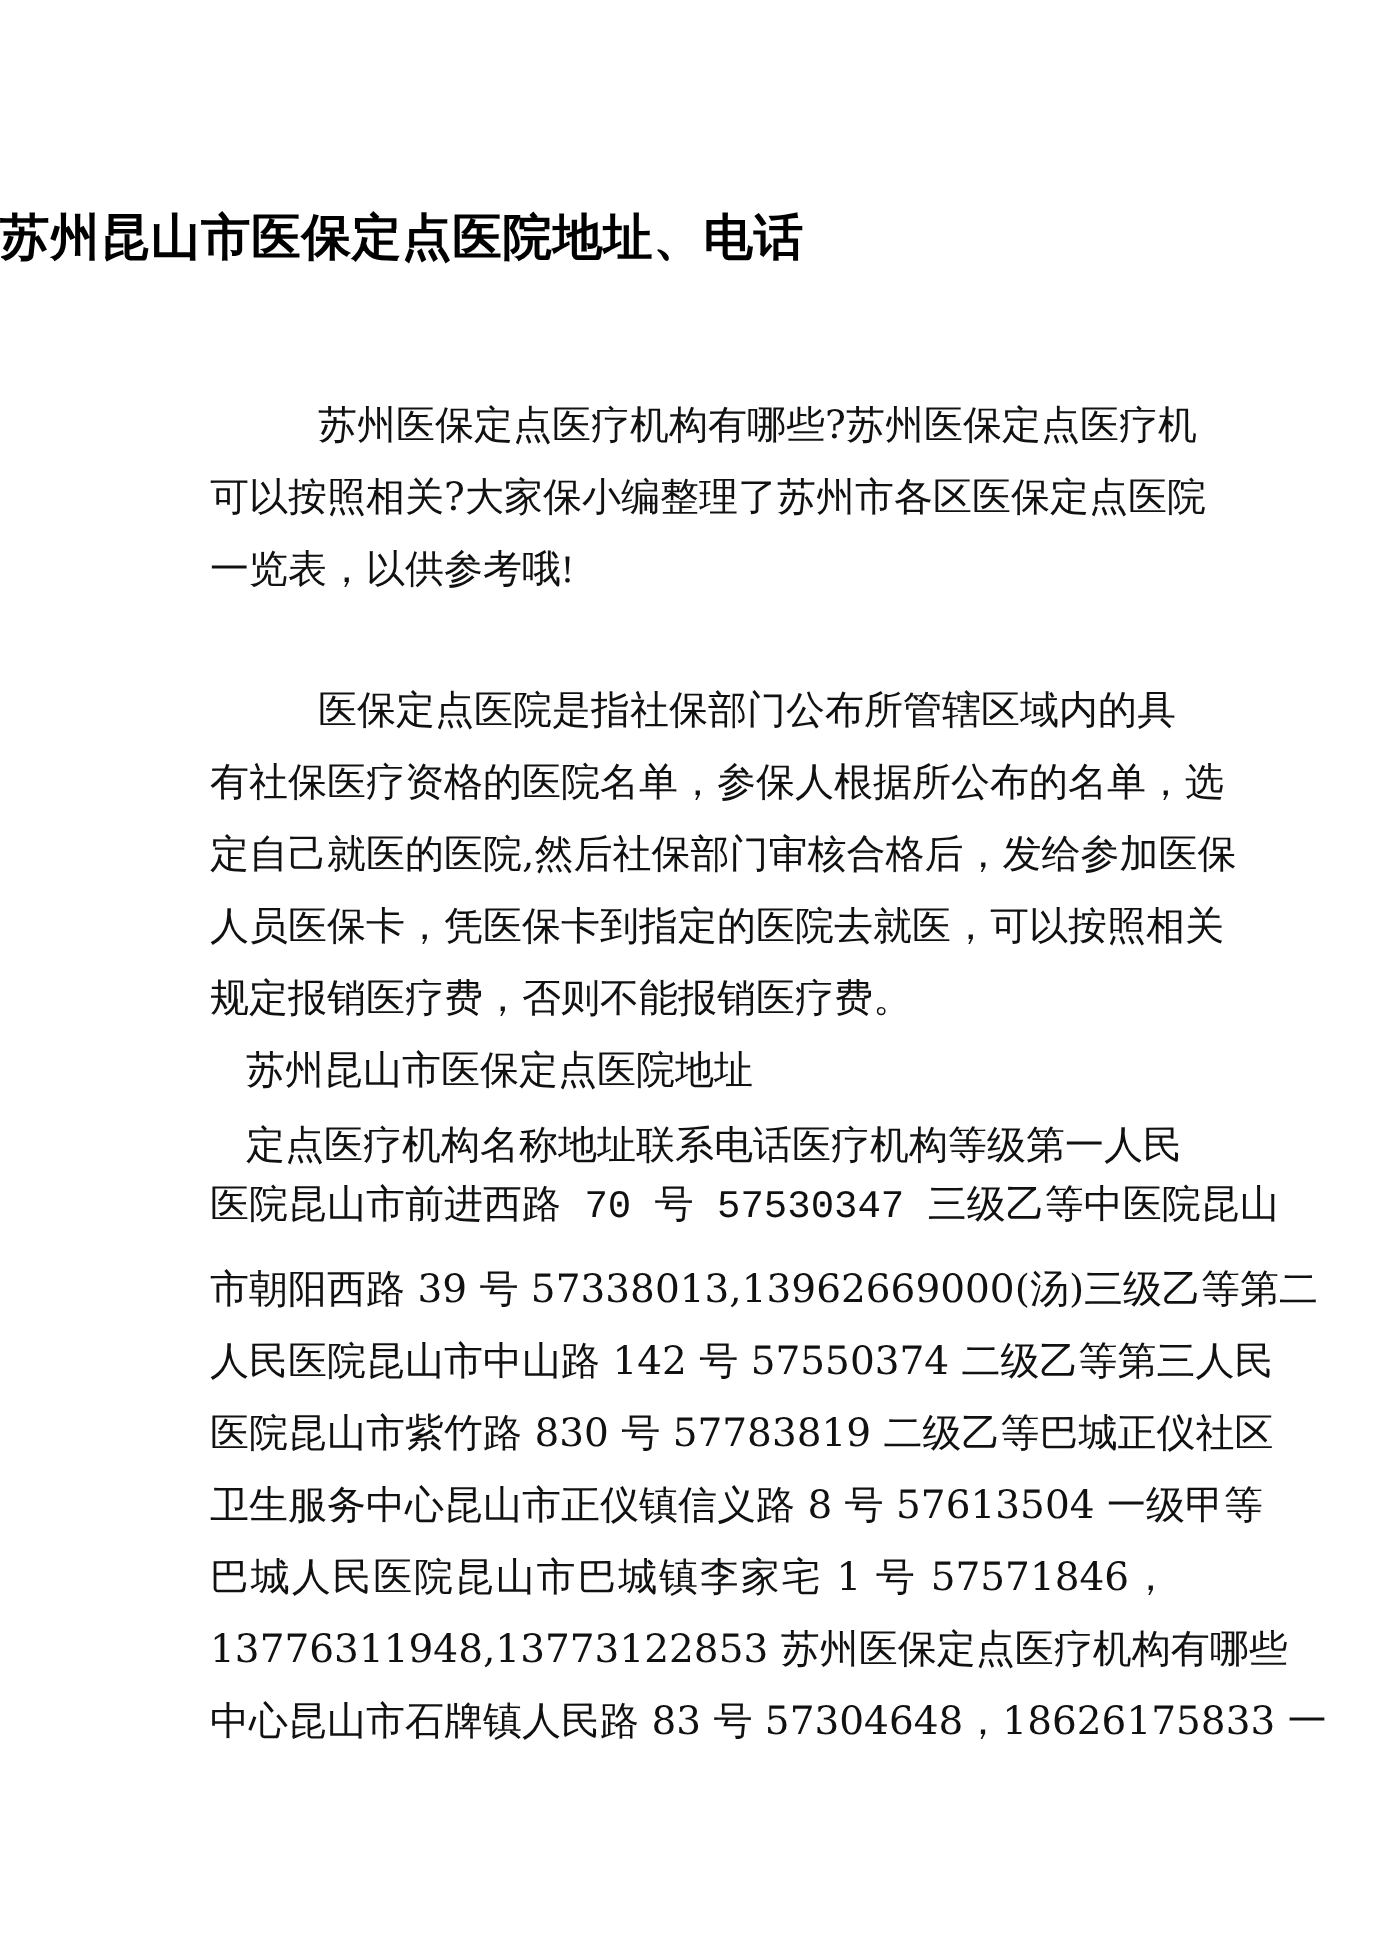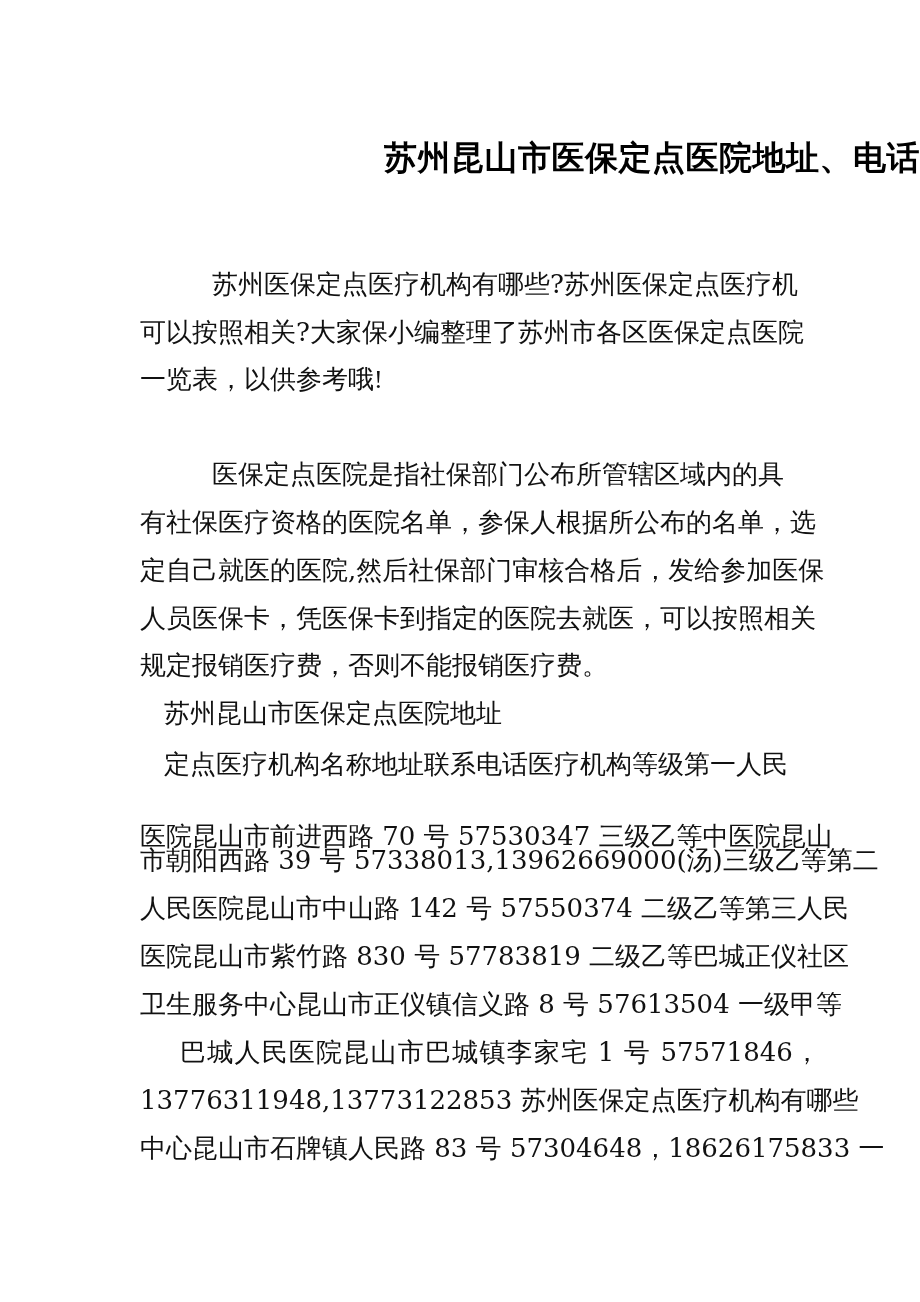--- a/index.html
+++ b/index.html
@@ -13,21 +13,21 @@
       position: relative;
       overflow: hidden;
       font-family: "DejaVu Serif", "Liberation Serif", serif;
       color: #111111;
     }
     .title {
       position: absolute;
       left: 0;
       top: 112px;
       width: 920px;
-      text-align: right;
+      text-align: left;
       font-family: "DejaVu Sans", "Liberation Sans", sans-serif;
       font-weight: bold;
       font-size: 33px;
       line-height: 48px;
       letter-spacing: 0.5px;
       color: #000000;
     }
     .line {
       position: absolute;
       left: 140px;
@@ -65,21 +65,21 @@
   <div class="line" style="top:594px;">人员医保卡，凭医保卡到指定的医院去就医，可以按照相关</div>
   <div class="line last" style="top:642px;">规定报销医疗费，否则不能报销医疗费。</div>
 </div>
 
 <div>
   <div class="line last indent1" style="top:690px;">苏州昆山市医保定点医院地址</div>
 </div>
 
 <div>
   <div class="line indent1" style="top:740px;">定点医疗机构名称地址联系电话医疗机构等级第一人民</div>
-  <div class="line" style="top:812px;">医院昆山市前进西路 70 号 57530347 三级乙等中医院昆山</div>
+  <div class="line" style="top:780px;font-family:Liberation Mono, monospace;">医院昆山市前进西路 70 号 57530347 三级乙等中医院昆山</div>
   <div class="line" style="top:836px;">市朝阳西路 39 号 57338013,13962669000(汤)三级乙等第二</div>
   <div class="line" style="top:884px;">人民医院昆山市中山路 142 号 57550374 二级乙等第三人民</div>
   <div class="line" style="top:932px;">医院昆山市紫竹路 830 号 57783819 二级乙等巴城正仪社区</div>
   <div class="line" style="top:980px;">卫生服务中心昆山市正仪镇信义路 8 号 57613504 一级甲等</div>
-  <div class="line" style="top:1028px;margin-left:40px;">巴城人民医院昆山市巴城镇李家宅 1 号 57571846，</div>
+  <div class="line" style="top:1028px;">巴城人民医院昆山市巴城镇李家宅 1 号 57571846，</div>
   <div class="line" style="top:1076px;">13776311948,13773122853 苏州医保定点医疗机构有哪些</div>
   <div class="line" style="top:1124px;">中心昆山市石牌镇人民路 83 号 57304648，18626175833 一</div>
 </div>
 
 </body></html>

